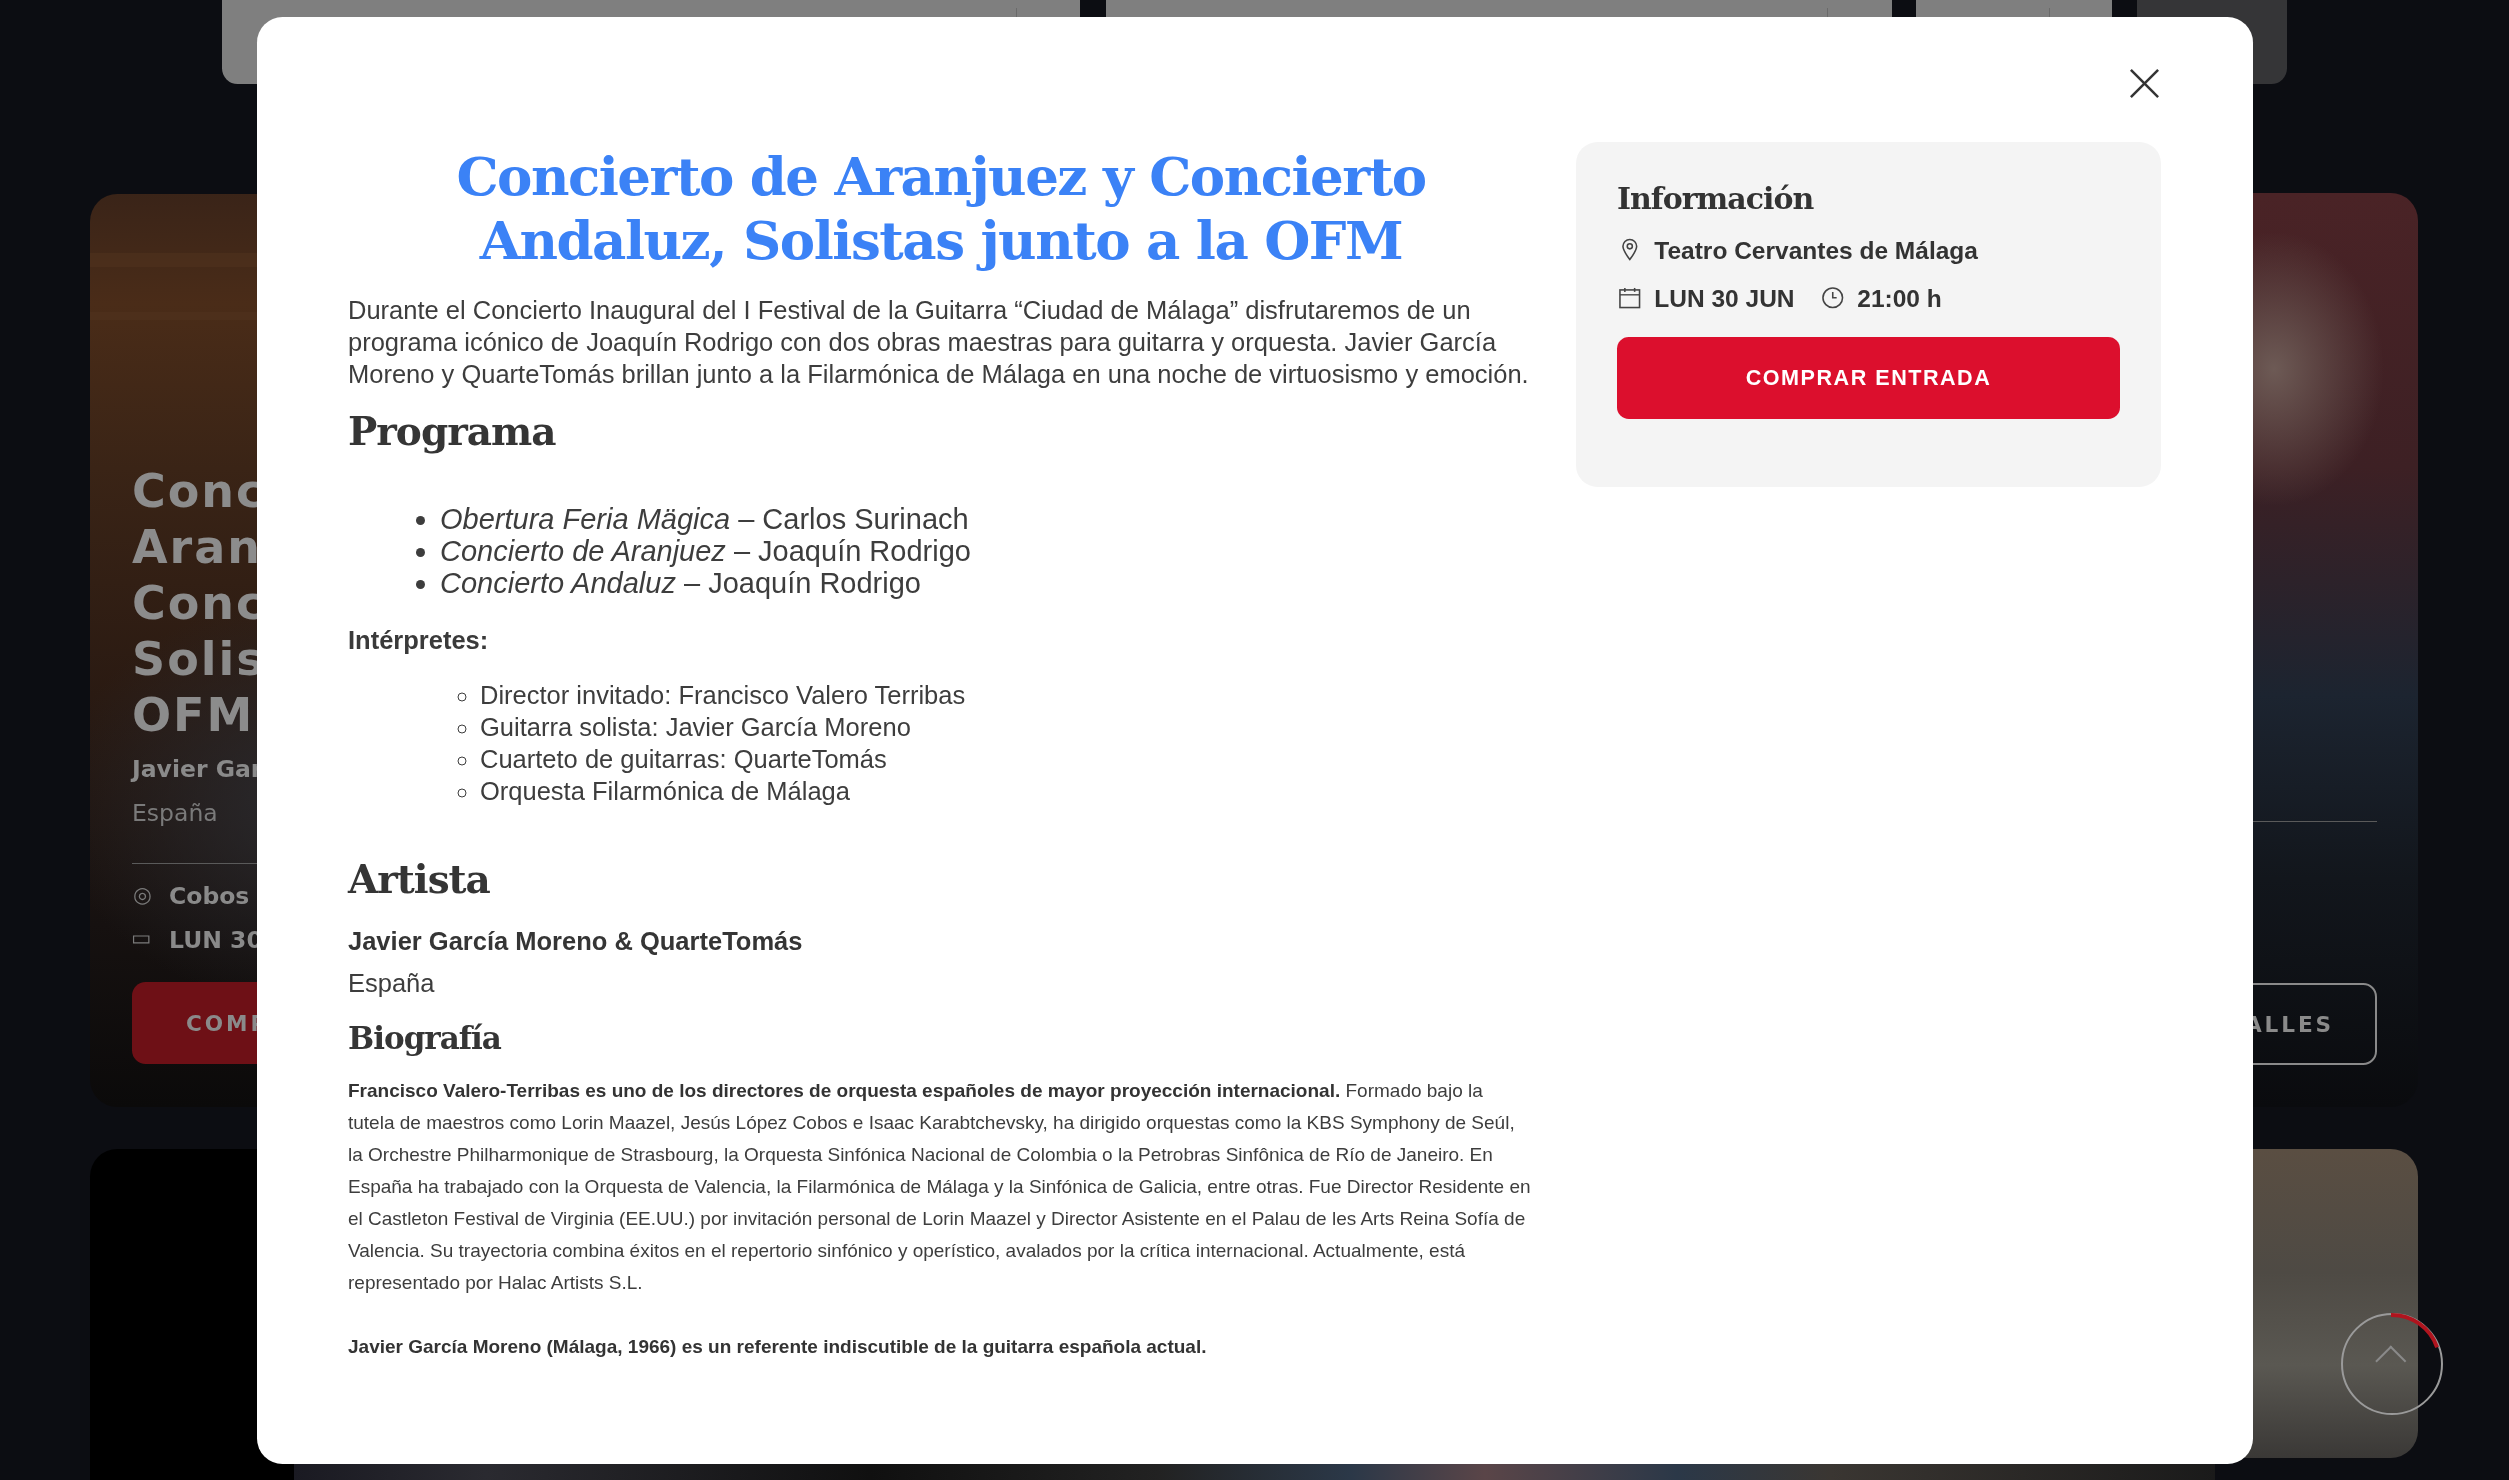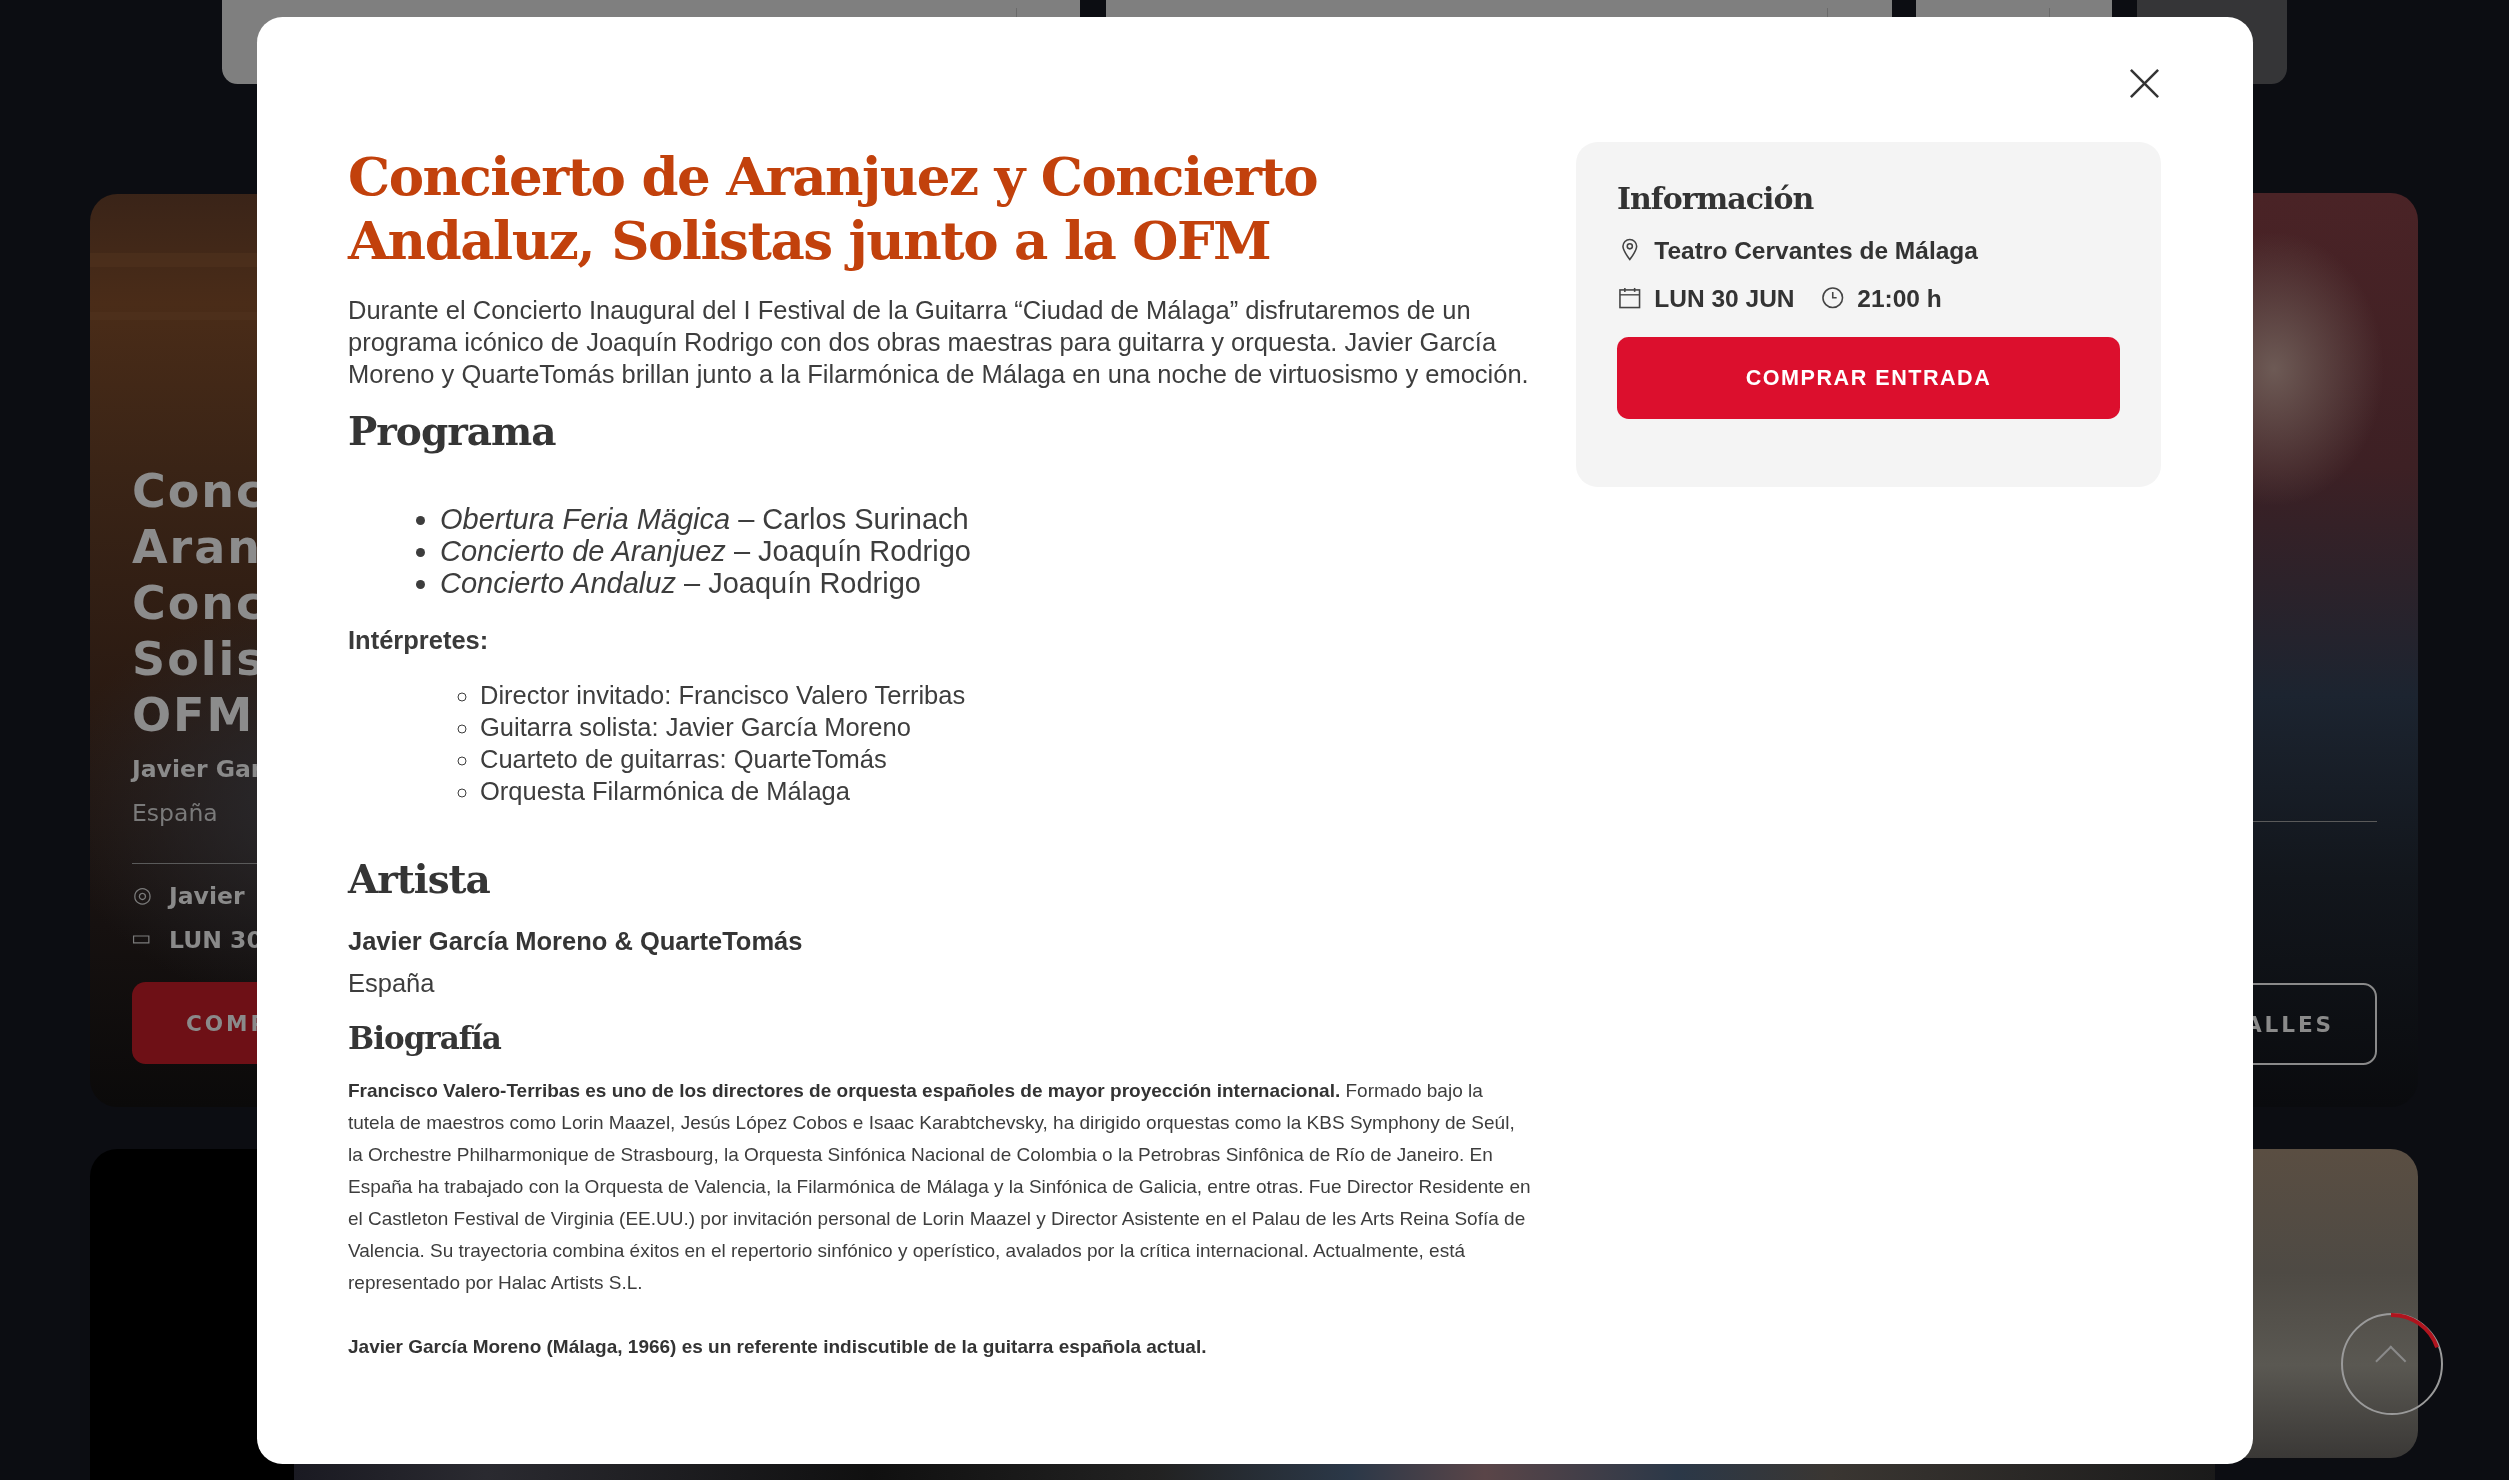--- a/index.html
+++ b/index.html
@@ -74,21 +74,21 @@
     background: #ffffff; border-radius: 25.5px; overflow: hidden;
   }
   .close-btn {
     position: absolute; left: 1870px; top: 49px; width: 35px; height: 35px; cursor: pointer;
   }
   .main-col {
     position: absolute; left: 91px; top: 118px; width: 1186px; color: #3a3a3a;
   }
   .title {
     font-family: "DejaVu Serif", serif; font-weight: bold; font-size: 53px; line-height: 64px;
-    color: #c2410c; letter-spacing: -1.5px; margin-top: 9.8px;
+    color: #3b82f6; letter-spacing: -1.5px; margin-top: 9.8px; text-align: center;
   }
   .desc {
     font-size: 25.5px; line-height: 32px; color: #3d3d3d; margin-top: 21.6px;
   }
   .section-h {
     font-family: "DejaVu Serif", serif; font-weight: bold; font-size: 39px; color: #353535;
     letter-spacing: -1px;
   }
   .h-programa { margin-top: 18px; }
   .prog-list { list-style: disc; margin: 49px 0 0 92px; font-size: 29px; line-height: 32px; color: #3d3d3d; }
@@ -146,21 +146,21 @@
     <div>Conci</div>
     <div>Aranj</div>
     <div>Conci</div>
     <div>Solist</div>
     <div>OFM</div>
   </div>
   <div class="bg-card-text lc-artist">Javier Gar</div>
   <div class="bg-card-text lc-country">España</div>
   <div class="lc-divider"></div>
   <span class="lc-icon" style="left:133px;top:882px">◎</span>
-  <div class="bg-card-text lc-venue">Javier</div>
+  <div class="bg-card-text lc-venue">Cobos</div>
   <span class="lc-icon" style="left:131px;top:925px">▭</span>
   <div class="bg-card-text lc-date">LUN 30</div>
   <div class="lc-buy">COMP</div>
 
   <div class="rc-divider"></div>
   <div class="bg-card-text rc-ma">Mª</div>
   <div class="rc-details">TALLES</div>
 
   <div class="scroll-top">
     <svg width="102" height="102" viewBox="0 0 104 104">

